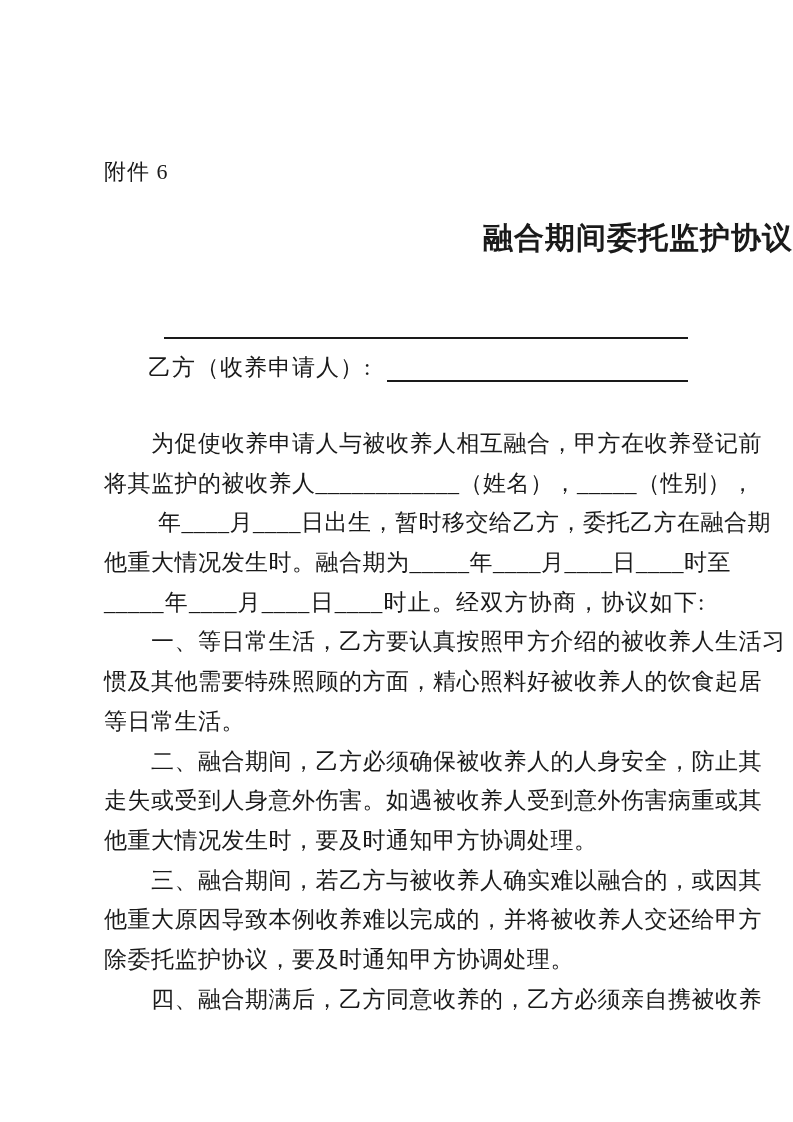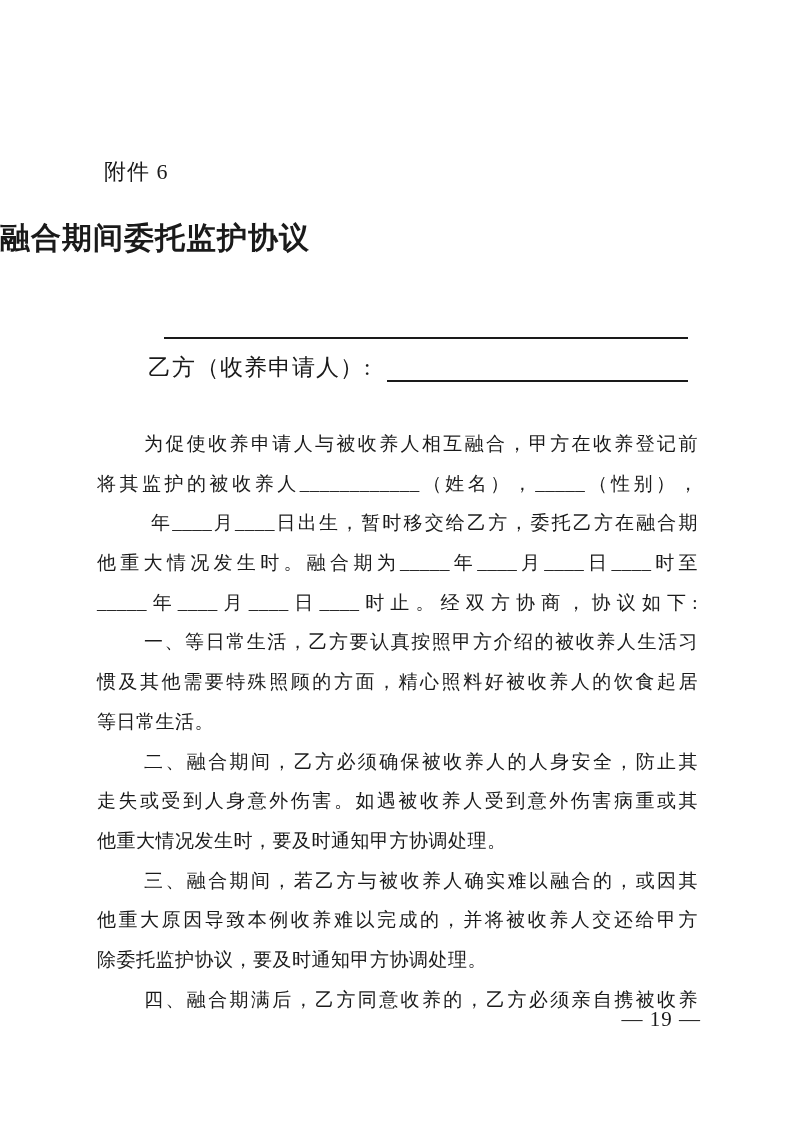--- a/index.html
+++ b/index.html
@@ -22,21 +22,21 @@
     top: 157px;
     font-size: 22px;
     line-height: 30px;
     letter-spacing: 1px;
   }
   .doc-title {
     position: absolute;
     left: 0;
     right: 0;
     top: 215px;
-    text-align: left;
+    text-align: right;
     font-size: 30px;
     line-height: 46px;
     font-weight: bold;
     letter-spacing: 1px;
   }
   .parties {
     position: absolute;
     left: 148px;
     top: 303px;
     width: 542px;
@@ -59,24 +59,24 @@
   .party-blank::after {
     content: "";
     position: absolute;
     left: 0;
     right: 2px;
     bottom: 7px;
     border-bottom: 2px solid #1a1a1a;
   }
   .body-text {
     position: absolute;
-    left: 97px;
+    left: 104px;
     width: 601px;
     top: 424px;
-    font-size: 19px;
+    font-size: 23px;
   }
   .bline {
     line-height: 39.7px;
     height: 39.7px;
     text-align: justify;
     text-align-last: justify;
     white-space: nowrap;
     letter-spacing: 0.5px;
   }
   .bline.last {
@@ -127,15 +127,14 @@
       <div class="bline last">等日常生活。</div>
       <div class="bline ind-1">二、融合期间，乙方必须确保被收养人的人身安全，防止其</div>
       <div class="bline">走失或受到人身意外伤害。如遇被收养人受到意外伤害病重或其</div>
       <div class="bline last">他重大情况发生时，要及时通知甲方协调处理。</div>
       <div class="bline ind-1">三、融合期间，若乙方与被收养人确实难以融合的，或因其</div>
       <div class="bline">他重大原因导致本例收养难以完成的，并将被收养人交还给甲方</div>
       <div class="bline last">除委托监护协议，要及时通知甲方协调处理。</div>
       <div class="bline ind-1">四、融合期满后，乙方同意收养的，乙方必须亲自携被收养</div>
     </div>
 
-  <div class="page-number">— 19 —</div>
 
 </div>
 
 </body></html>

